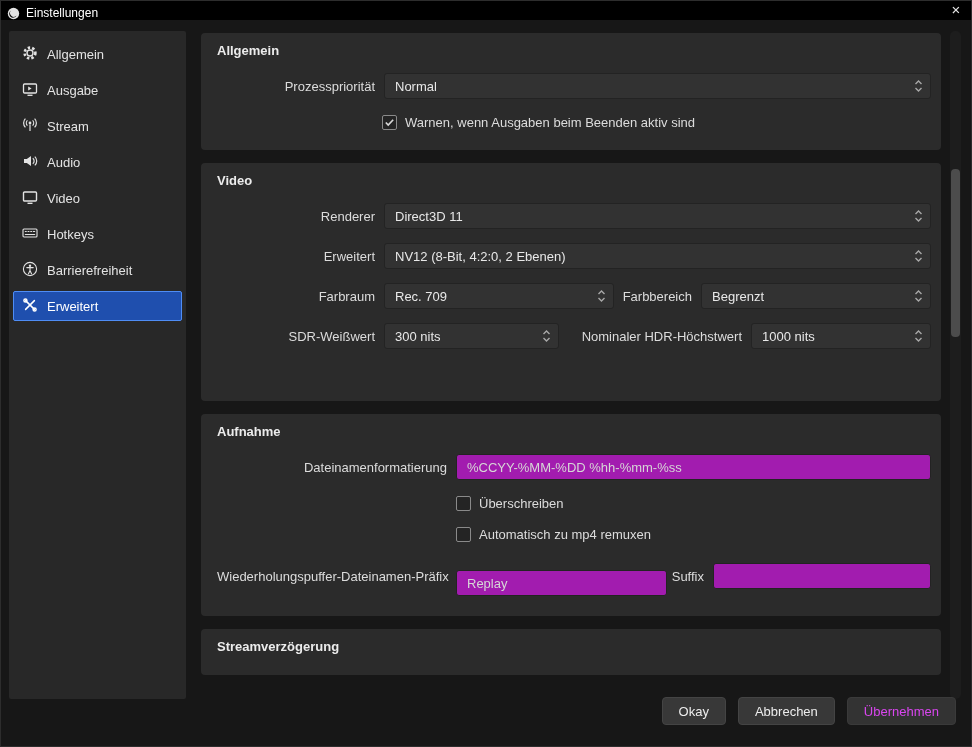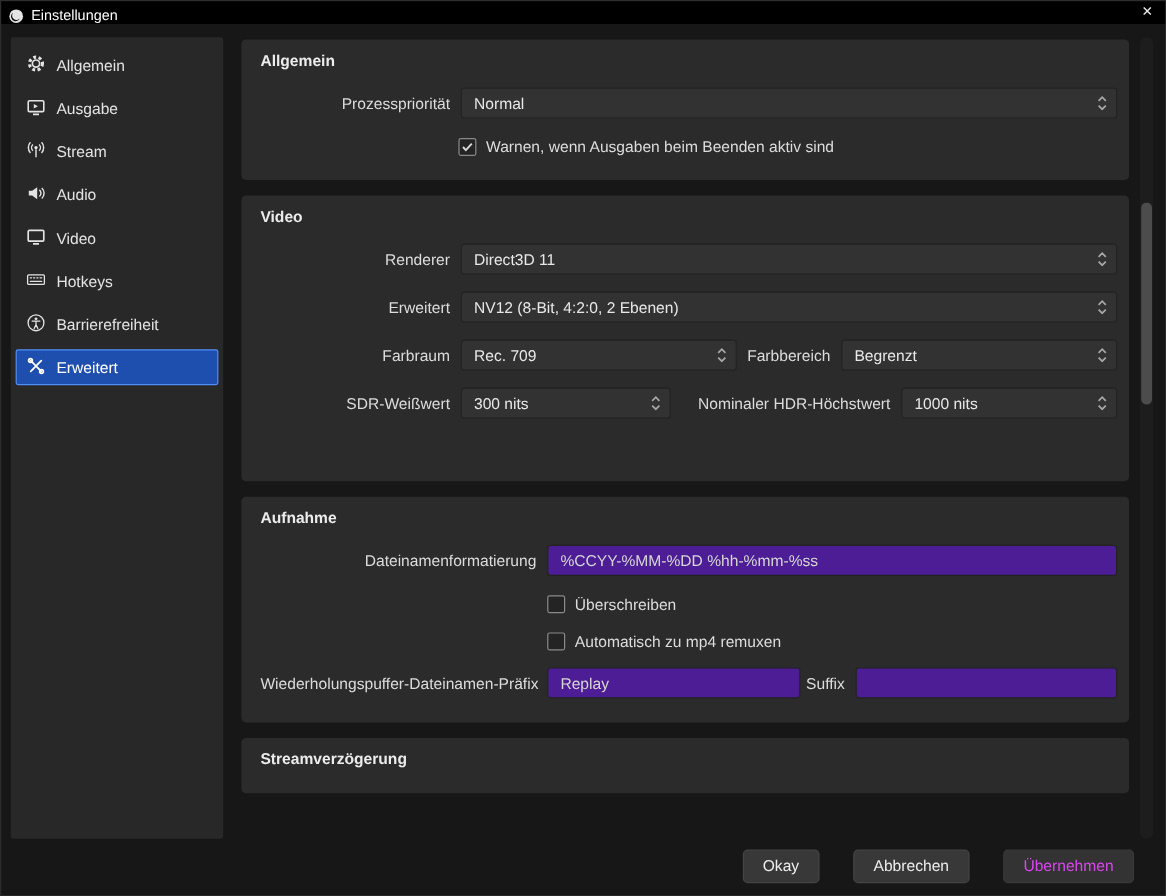--- a/index.html
+++ b/index.html
@@ -64,46 +64,46 @@
   }
   .control .val { flex:1; white-space:nowrap; overflow:hidden; }
   .control.w230 { flex:none; width:230px; }
   .control.w175 { flex:none; width:175px; }
   .control.w180 { flex:none; width:180px; }
 
   .spin { width:13px; display:flex; flex-direction:column; align-items:center; justify-content:center; gap:2px; flex:none; }
   .spin svg { width:9px; height:5px; stroke:#a8a8a8; fill:none; stroke-width:1.4; }
 
   input.textctl {
-    height:26px; background:#4c1d95; border:1px solid #232323; border-radius:3px;
+    height:26px; background:#a21caf; border:1px solid #232323; border-radius:3px;
     color:#d6d6d6; padding:0 10px; font-family:"Liberation Sans", sans-serif; font-size:13px;
     flex:1; min-width:0; outline:none;
   }
-  input.textctl.w211 { flex:none; width:211px; }
+  input.textctl.w211 { flex:none; width:211px;margin-top:14px; }
   input.textctl.w218 { flex:none; width:218px; }
 
   .cbwrap { display:flex; align-items:center; gap:8px; }
   .indent-a { margin-left:165px; }
   .indent-b { margin-left:239px; }
   .checkbox {
     width:15px; height:15px; background:#242424; border:1px solid #8a8a8a;
     border-radius:2px; position:relative; flex:none;
   }
   .checkbox svg { display:none; position:absolute; left:1px; top:1px; width:11px; height:11px;
                   stroke:#d8d8d8; stroke-width:1.8; fill:none; }
   .checkbox.on svg { display:block; }
   .cblabel { color:#dcdcdc; }
 
   
   .scrollbar { position:absolute; right:10px; top:30px; width:11px; height:668px; background:#1d1d1d; border-radius:5px; }
   .scrollbar .thumb { position:absolute; left:1px; width:9px; top:138px; height:168px; background:#4c4c4c; border-radius:4px; }
 
   
-  .footer { position:absolute; left:0; right:16px; bottom:0; height:49px;
-            display:flex; align-items:center; justify-content:flex-end; gap:28px; padding:0 10px; }
+  .footer { position:absolute; left:0; right:5px; bottom:0; height:49px;
+            display:flex; align-items:flex-start; justify-content:flex-end; gap:12px; padding:0 10px; }
   .btn {
     height:28px; padding:0 16px; background:#383838; border:1px solid #444; border-radius:4px;
     color:#ededed; font-size:13px; font-family:"Liberation Sans", sans-serif; cursor:default;
   }
   .btn.on { color:#d946ef; border-color:#3a3a3a; background:#333; }
 </style>
 </head>
 <body>
 
 <div class="window">

